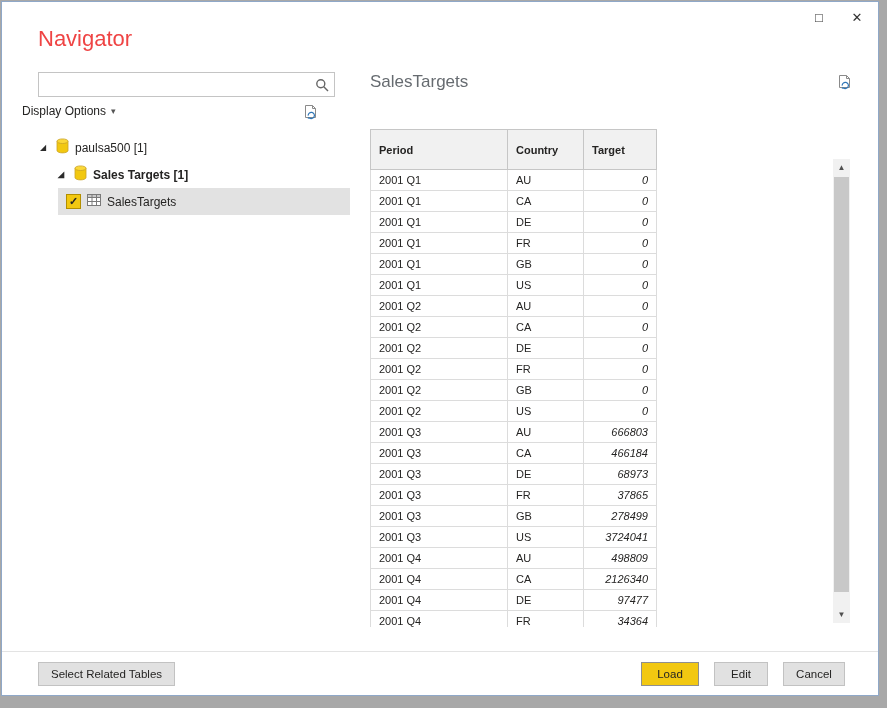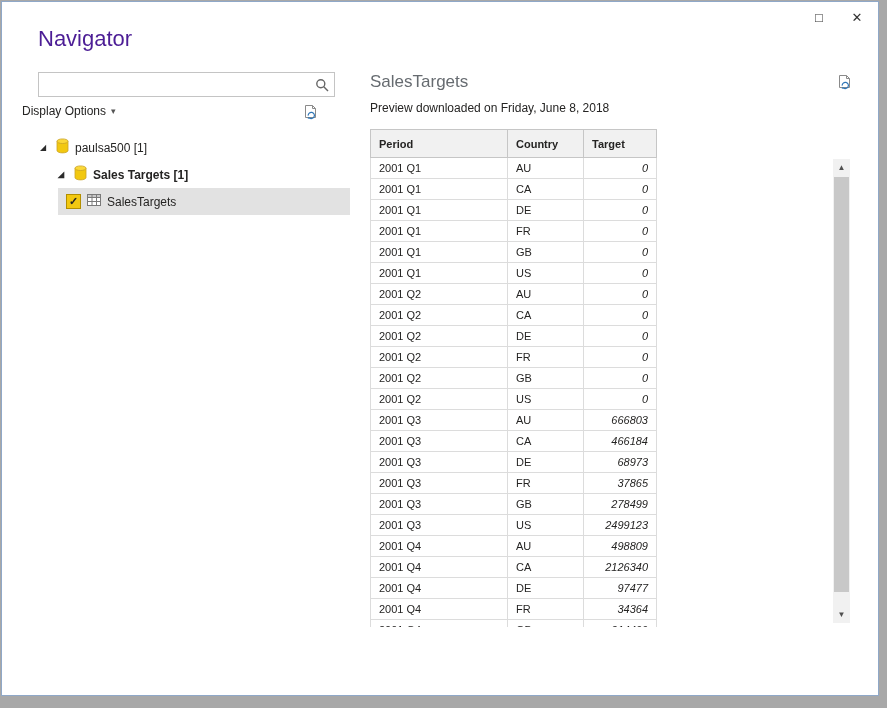--- a/index.html
+++ b/index.html
@@ -21,21 +21,21 @@
     position: absolute; top: 6px; right: 10px;
     display: flex; gap: 16px;
   }
   .win-btn {
     background: none; border: none; cursor: pointer;
     font-size: 13px; color: #333; width: 22px; height: 20px;
     font-family: inherit; line-height: 18px;
   }
   .dialog-title {
     position: absolute; left: 36px; top: 24px;
-    font-size: 22px; font-weight: 400; color: #4c1d95;
+    font-size: 22px; font-weight: 400; color: #ef4444;
   }
   
   .search-box {
     position: absolute; left: 36px; top: 70px;
     width: 297px; height: 25px;
     border: 1px solid #c4c4c4; background: #fff;
     display: flex; align-items: center;
   }
   .search-box input {
     flex: 1; border: none; outline: none; height: 100%;
@@ -83,21 +83,21 @@
   .table-clip {
     position: absolute; left: 368px; top: 127px;
     width: 288px; height: 498px; overflow: hidden;
   }
   table.preview {
     border-collapse: collapse; table-layout: fixed; width: 286px;
     font-size: 11px; color: #252423;
   }
   table.preview th {
     background: #f1f1f1; font-weight: 700; text-align: left;
-    border: 1px solid #c6c6c6; padding: 4px 8px; height: 28px;
+    border: 1px solid #c6c6c6; padding: 4px 8px; height: 40px;
   }
   table.preview td {
     border: 1px solid #dcdcdc; padding: 3px 8px; height: 21px;
     overflow: hidden; white-space: nowrap;
   }
   table.preview td.num { text-align: right; font-style: italic; }
   
   .scrollbar {
     position: absolute; left: 831px; top: 157px;
     width: 17px; height: 464px; background: #f1f1f1;
@@ -196,21 +196,20 @@
           <line x1="5" y1="0.5" x2="5" y2="11.5" stroke="#7a7a7a"></line>
           <line x1="9.5" y1="0.5" x2="9.5" y2="11.5" stroke="#7a7a7a"></line>
           <line x1="0.5" y1="7.5" x2="13.5" y2="7.5" stroke="#7a7a7a"></line>
         </svg>
       </span>
       <span>SalesTargets</span>
     </div>
   </div>
 
   <div class="preview-title">SalesTargets</div>
-  <div class="preview-sub">Preview downloaded on Friday, June 8, 2018</div>
   <span class="icon-btn preview-refresh">
     <svg width="18" height="18" viewBox="0 0 18 18">
       <path d="M3.5 1.5 h7 l3 3 v9 h-10 z" fill="#ffffff" stroke="#8a8a8a"></path>
       <path d="M10.5 1.5 v3 h3" fill="none" stroke="#8a8a8a"></path>
       <path d="M6.2 11.6 a3.1 3.1 0 1 1 1.1 2.2" fill="none" stroke="#2e75b6" stroke-width="1.2"></path>
       <path d="M7.8 14.6 l-2.2 0.1 1.1-1.9 z" fill="#2e75b6"></path>
     </svg>
   </span>
 
   <div class="table-clip">
@@ -309,21 +308,21 @@
             <td class="num">37865</td>
           </tr>
           <tr>
             <td>2001 Q3</td>
             <td>GB</td>
             <td class="num">278499</td>
           </tr>
           <tr>
             <td>2001 Q3</td>
             <td>US</td>
-            <td class="num">2499123</td>
+            <td class="num">3724041</td>
           </tr>
           <tr>
             <td>2001 Q4</td>
             <td>AU</td>
             <td class="num">498809</td>
           </tr>
           <tr>
             <td>2001 Q4</td>
             <td>CA</td>
             <td class="num">2126340</td>
@@ -346,14 +345,22 @@
         </tbody>
     </table>
   </div>
 
   <div class="scrollbar">
     <div class="sb-btn sb-up">▲</div>
     <div class="sb-thumb"></div>
     <div class="sb-btn sb-down">▼</div>
   </div>
 
+  <div class="footer">
+    <button class="btn select-related">Select Related Tables</button>
+    <div class="footer-right">
+      <button class="btn btn-load">Load</button>
+      <button class="btn btn-edit">Edit</button>
+      <button class="btn btn-cancel">Cancel</button>
+    </div>
+  </div>
 
 </div>
 
 </body></html>

